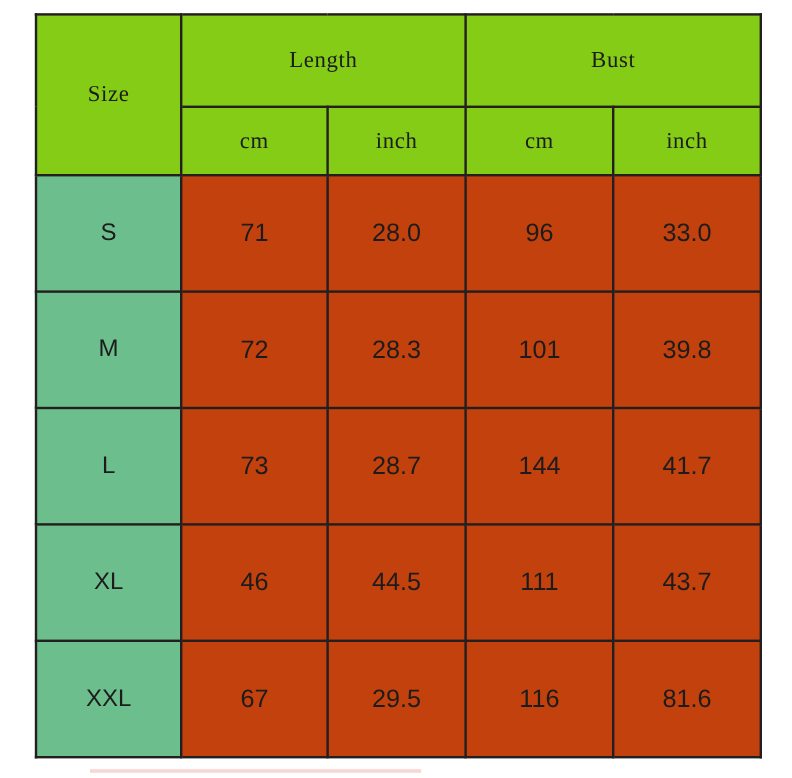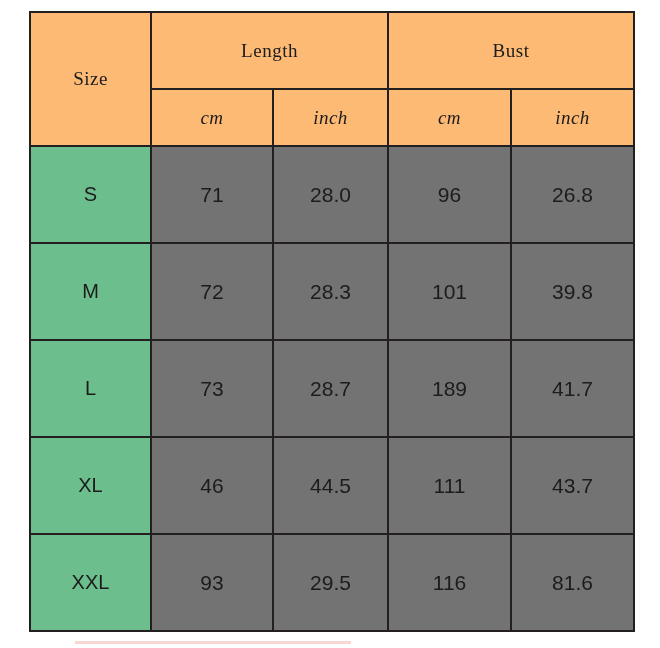--- a/index.html
+++ b/index.html
@@ -41,44 +41,44 @@
 
   
   col.c-size    { width: 121px; }
   col.c-lencm   { width: 122px; }
   col.c-leninch { width: 115px; }
   col.c-bustcm  { width: 123px; }
   col.c-bustinch{ width: 123px; }
 
   
   thead th {
-    background: #fdba74;
+    background: #84cc16;
     color: #1c1c1c;
     font-family: "Liberation Serif", "DejaVu Serif", serif;
     font-weight: normal;
     font-size: 19px;
     letter-spacing: 0.5px;
   }
   th.group-head   { height: 77px; }
-  th.unit-head    { height: 57px; font-style: italic; }
+  th.unit-head    { height: 57px; }
   th.size-head    { height: 134px; }
 
   
   tbody td {
     height: 97px;
     font-size: 21px;
     color: #1c1c1c;
     font-family: "Liberation Sans", sans-serif;
   }
   tbody td.size-cell {
     background: #6cbe8c;
     font-size: 20px;
   }
   tbody td.val-cell {
-    background: #737373;
+    background: #c2410c;
   }
 
   
   #pink-rule {
     position: absolute;
     left: 75px;
     top: 641px;
     width: 276px;
     height: 3px;
     background: #f7d7d4;
@@ -108,46 +108,46 @@
         <th class="unit-head">cm</th>
         <th class="unit-head">inch</th>
       </tr>
     </thead>
     <tbody>
       <tr>
         <td class="size-cell">S</td>
         <td class="val-cell">71</td>
         <td class="val-cell">28.0</td>
         <td class="val-cell">96</td>
-        <td class="val-cell">26.8</td>
+        <td class="val-cell">33.0</td>
       </tr>
       <tr>
         <td class="size-cell">M</td>
         <td class="val-cell">72</td>
         <td class="val-cell">28.3</td>
         <td class="val-cell">101</td>
         <td class="val-cell">39.8</td>
       </tr>
       <tr>
         <td class="size-cell">L</td>
         <td class="val-cell">73</td>
         <td class="val-cell">28.7</td>
-        <td class="val-cell">189</td>
+        <td class="val-cell">144</td>
         <td class="val-cell">41.7</td>
       </tr>
       <tr>
         <td class="size-cell">XL</td>
         <td class="val-cell">46</td>
         <td class="val-cell">44.5</td>
         <td class="val-cell">111</td>
         <td class="val-cell">43.7</td>
       </tr>
       <tr>
         <td class="size-cell">XXL</td>
-        <td class="val-cell">93</td>
+        <td class="val-cell">67</td>
         <td class="val-cell">29.5</td>
         <td class="val-cell">116</td>
         <td class="val-cell">81.6</td>
       </tr>
     </tbody>
   </table>
 </div>
 
 <div id="pink-rule"></div>
 

